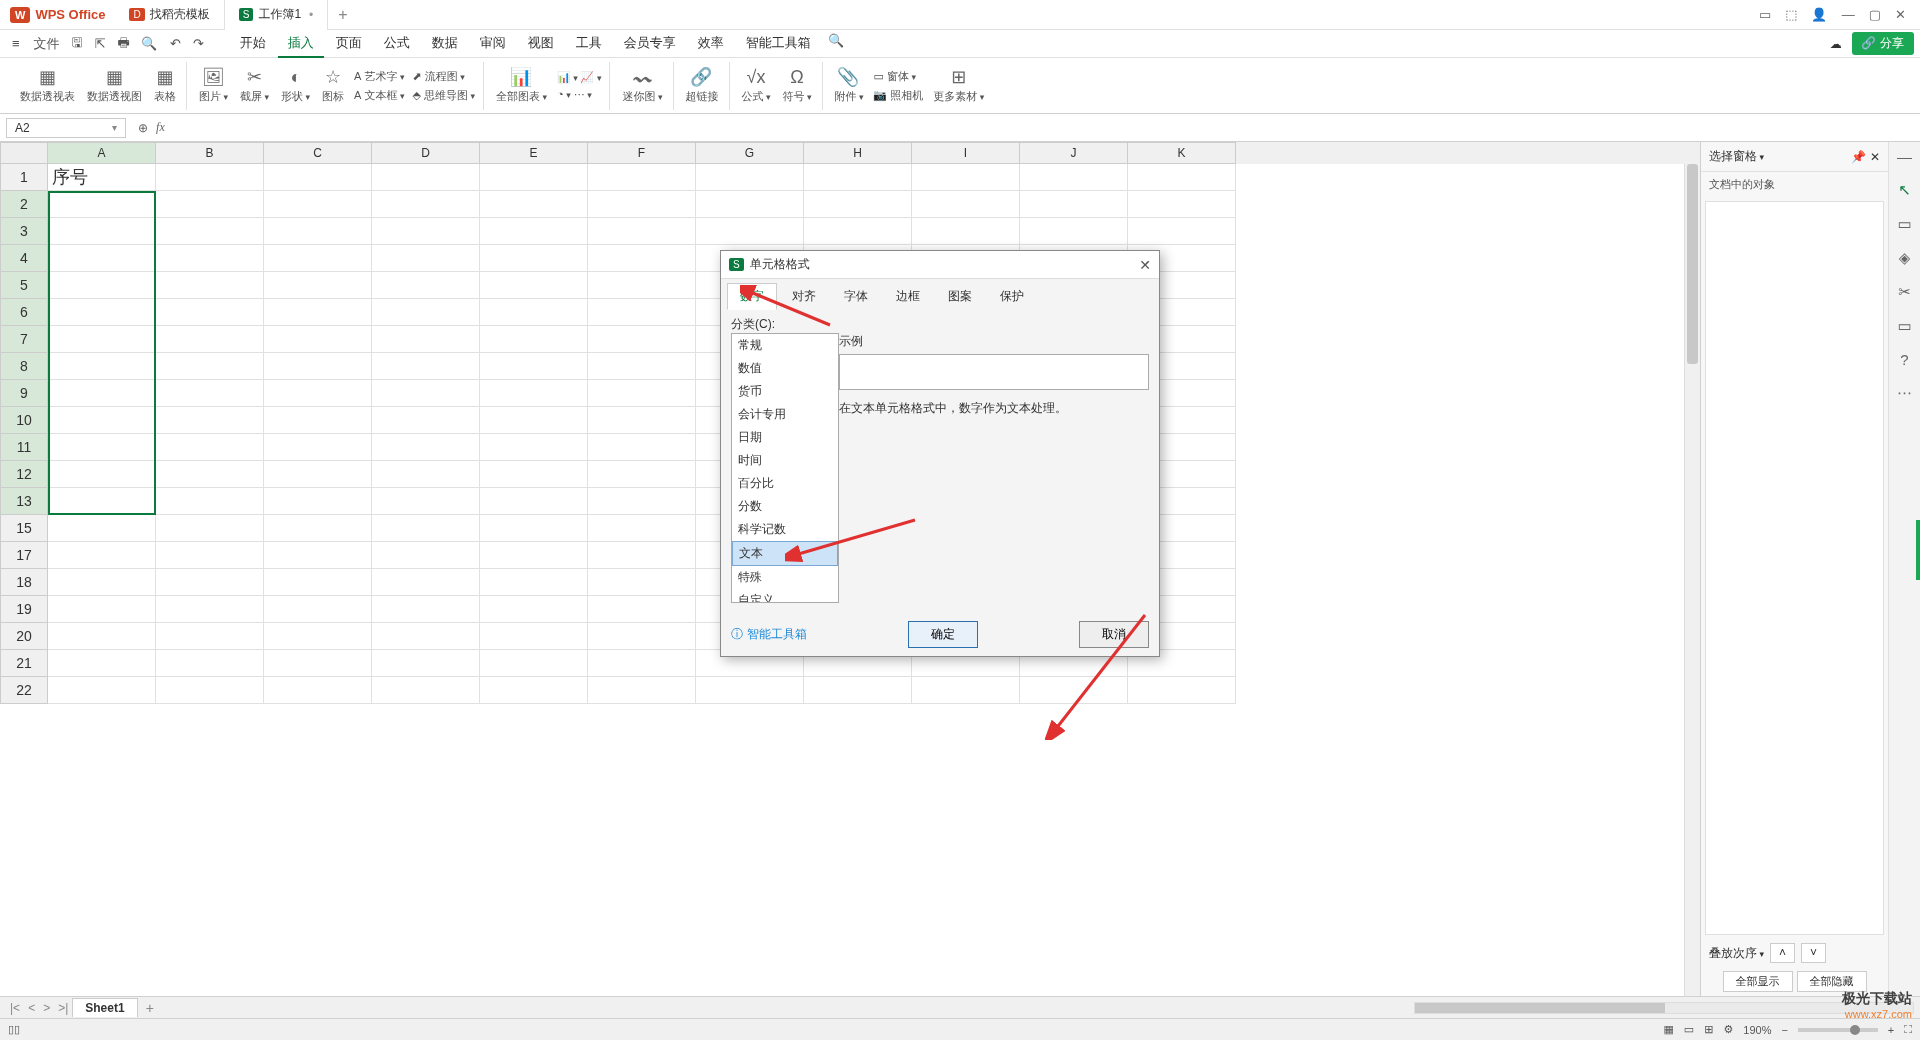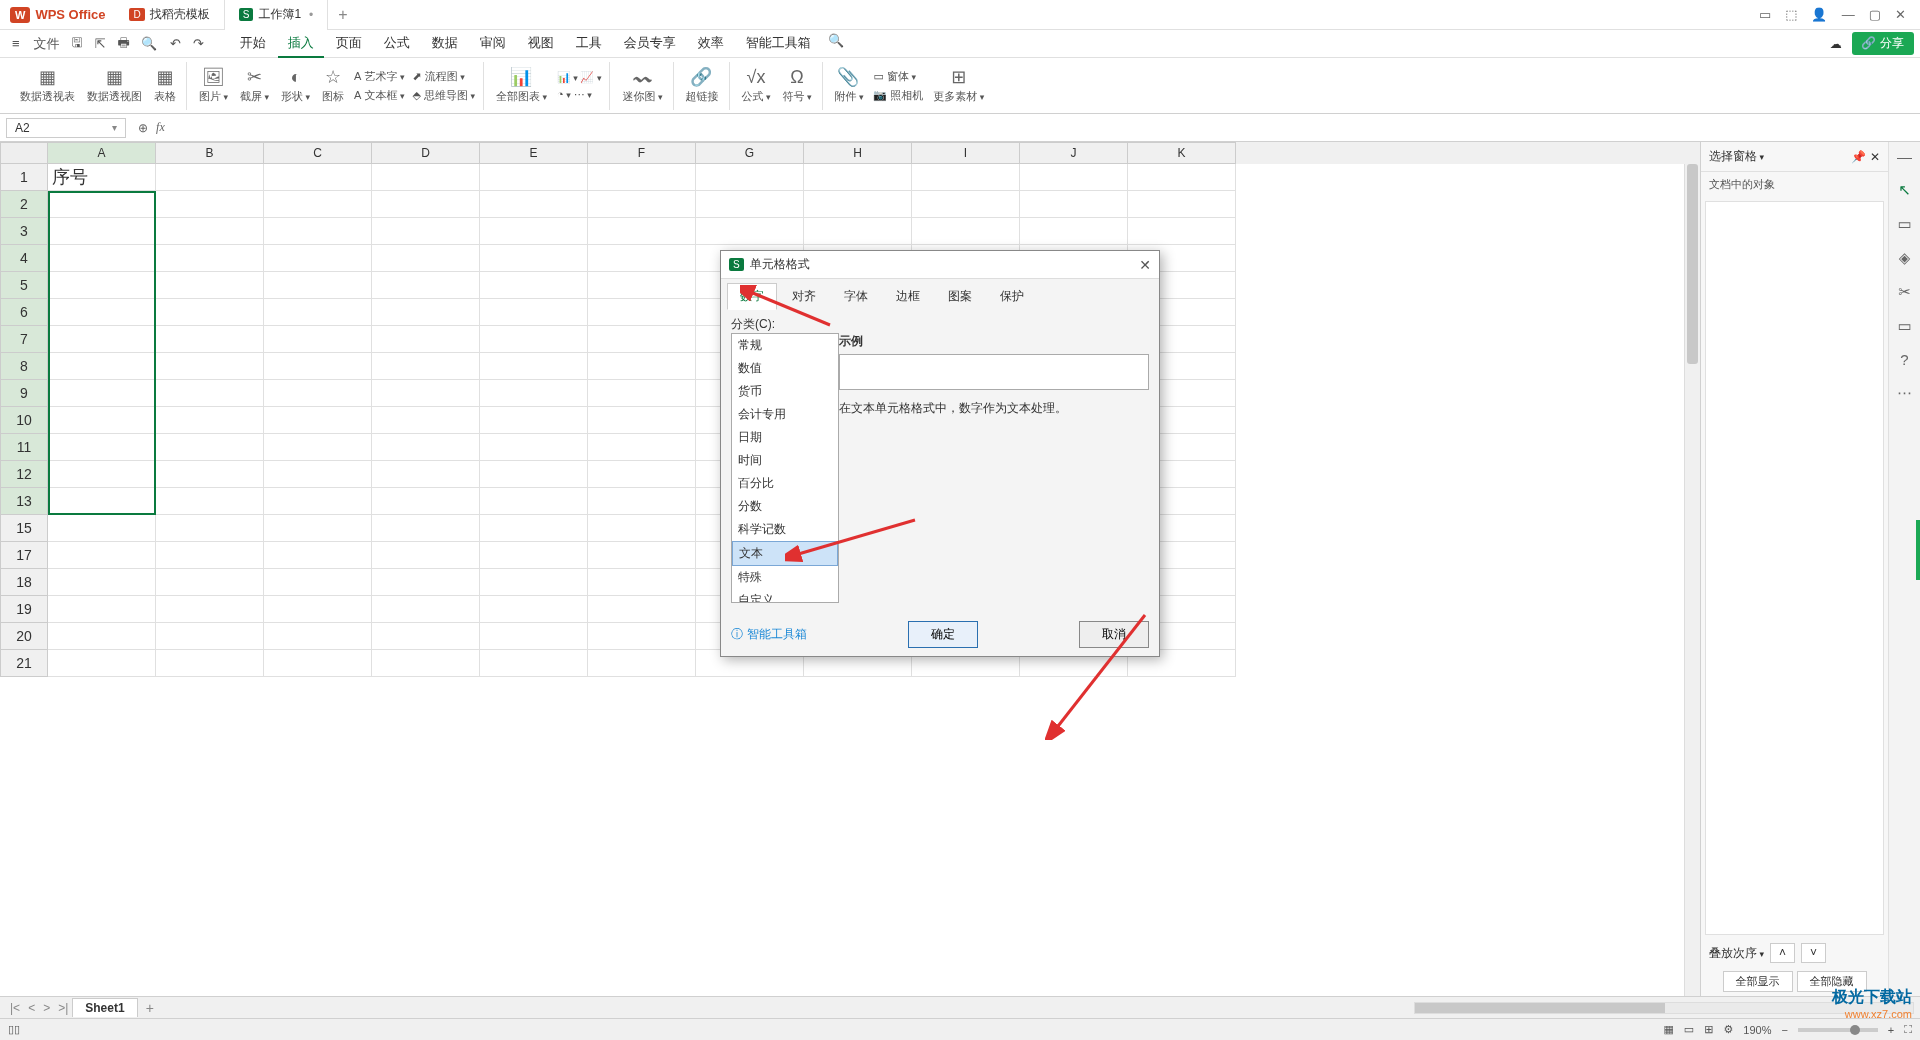--- a/index.html
+++ b/index.html
@@ -93,35 +93,35 @@
 .dlg-close { margin-left:auto; font-size:14px; color:#555; }
 .dlg-tabs { display:flex; padding:4px 6px 0; gap:2px; background:#f4f4f4; }
 .dlg-tab { padding:4px 12px; font-size:12px; border:1px solid transparent; }
 .dlg-tab.active { background:#fff; border:1px solid #ccc; border-bottom:1px solid #fff; color:#0a7a3f; }
 .dlg-body { padding:6px 10px 10px; font-size:12px; }
 .dlg-row { display:flex; }
 .cat-list { width:108px; border:1px solid #aaa; background:#fff; height:270px; overflow:auto; }
 .cat-item { padding:3px 6px; cursor:default; }
 .cat-item.sel { background:#cde3f8; border:1px solid #7aa7d6; }
 .rpanel { flex:1; }
-.sample-lbl { font-size:12px; margin-bottom:4px;font-weight:bold; }
+.sample-lbl { font-size:12px; margin-bottom:4px; }
 .sample-box { border:1px solid #aaa; background:#fff; height:36px; margin-bottom:10px; }
 .desc { font-size:12px; color:#333; }
 .dlg-footer { display:flex; align-items:center; padding:8px 10px; gap:8px; }
 .tip-link { color:#1b88d6; font-size:12px; display:flex; align-items:center; gap:4px; }
 .tip-link::before { content:"ⓘ"; color:#1b88d6; }
 .dlg-btn { margin-left:auto; padding:4px 22px; border:1px solid #888; background:#eee; font-size:12px; }
 .dlg-btn.primary { border:1px solid #2a6fb0; background:#e8f0fa; }
 
 
 .arrow { position:absolute; pointer-events:none; }
 
 
 .watermark { position:absolute; right:8px; bottom:20px; font-size:12px; color:#3a8ac8; text-align:right; }
-.watermark .l1 { font-weight:bold; font-size:16px; color:#0369a1; }
+.watermark .l1 { font-weight:bold; font-size:14px; color:#404040; }
 .watermark .l2 { color:#f08030; font-size:11px; }
 
 .greenbar { position:absolute; right:0; top:50%; width:4px; height:60px; background:#1ba854; }
 </style>
 </head>
 <body>
 
 <div class="titlebar">
   <div class="wps-logo">WPS Office</div>
   <div class="tab-doc template">找稻壳模板</div>
@@ -569,20 +569,34 @@
           <div class="cell" style="width:108px;height:27px"></div>
           <div class="cell" style="width:108px;height:27px"></div>
           <div class="cell" style="width:108px;height:27px"></div>
           <div class="cell" style="width:108px;height:27px"></div>
           <div class="cell" style="width:108px;height:27px"></div>
           <div class="cell" style="width:108px;height:27px"></div>
           <div class="cell" style="width:108px;height:27px"></div>
           <div class="cell" style="width:108px;height:27px"></div>
           <div class="cell" style="width:108px;height:27px"></div>
         </div>
+        <div class="rowcont" style="height:27px">
+          <div class="rowhdr " style="height:27px">22</div>
+          <div class="cell" style="width:108px;height:27px"></div>
+          <div class="cell" style="width:108px;height:27px"></div>
+          <div class="cell" style="width:108px;height:27px"></div>
+          <div class="cell" style="width:108px;height:27px"></div>
+          <div class="cell" style="width:108px;height:27px"></div>
+          <div class="cell" style="width:108px;height:27px"></div>
+          <div class="cell" style="width:108px;height:27px"></div>
+          <div class="cell" style="width:108px;height:27px"></div>
+          <div class="cell" style="width:108px;height:27px"></div>
+          <div class="cell" style="width:108px;height:27px"></div>
+          <div class="cell" style="width:108px;height:27px"></div>
+        </div>
       </div>
     <div class="selrange" id="selrange" style="left: 48px; top: 49px; width: 108px; height: 324px;"></div>
     <div class="vscroll">
         <div class="vscroll-thumb"></div>
       </div>
   </div>
   <div class="side-pane">
     <div class="side-pane-hdr">
       <span class="dd">选择窗格</span>
       <span><span>📌</span> <span>✕</span></span>

